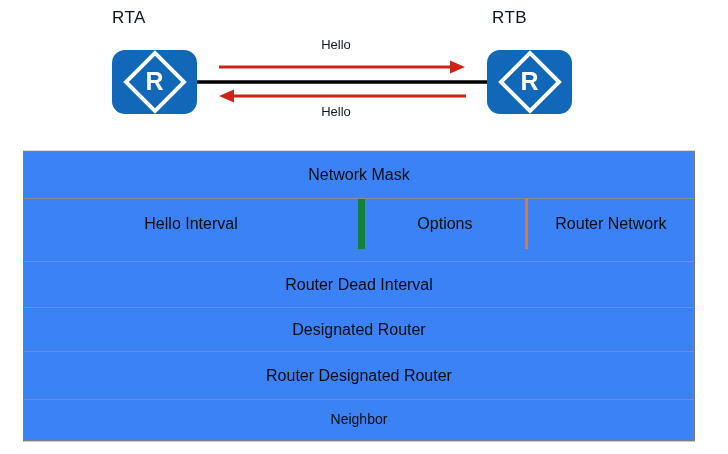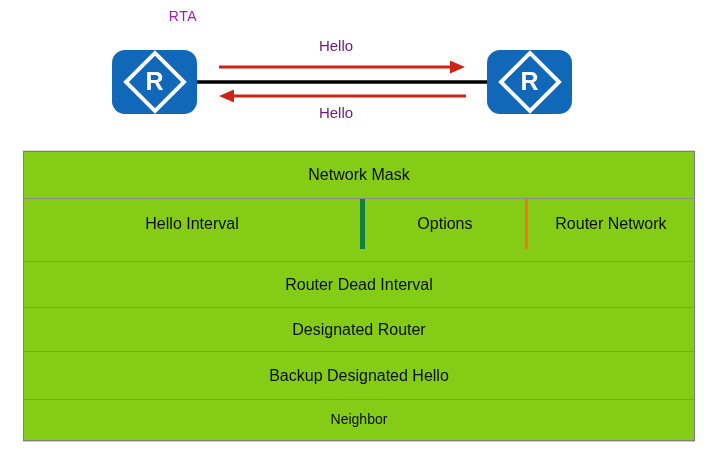--- a/index.html
+++ b/index.html
@@ -13,23 +13,23 @@
     overflow: hidden;
   }
 
   
   .diagram { position: absolute; left: 0; top: 0; width: 728px; height: 150px; }
 
   .router-label {
     position: absolute;
     top: 8px;
     width: 85px;
-    text-align: right;
-    font-size: 14px;
-    color: #a21caf;
+    text-align: left;
+    font-size: 17px;
+    color: #0f172a;
     letter-spacing: 0.5px;
   }
   .router-label.rta { left: 112px; }
   .router-label.rtb { left: 492px; }
 
   .router {
     position: absolute;
     top: 50px;
     width: 85px;
     height: 64px;
@@ -55,39 +55,39 @@
     font-weight: 600;
     line-height: 1;
   }
 
   .link-svg { position: absolute; left: 0; top: 0; }
 
   .hello-label {
     position: absolute;
     width: 110px;
     text-align: center;
-    font-size: 15px;
-    color: #701a75;
+    font-size: 13px;
+    color: #0f172a;
   }
   .hello-label.top { left: 281px; top: 37px; }
   .hello-label.bottom { left: 281px; top: 104px; }
 
   
   .packet-table {
     position: absolute;
     left: 23px;
     top: 151px;
     width: 672px;
     height: 290px;
     box-sizing: border-box;
     border: 1px solid #7f7f7f;
     box-shadow: 0 1px 0 #c9c9c9, 0 -1px 0 #d9d9d9;
     display: flex;
     flex-direction: column;
-    background: #84cc16;
+    background: #3b82f6;
   }
   .trow {
     display: flex;
     flex: none;
     align-items: stretch;
     border-top: 1px solid #8c8c8c;
     box-sizing: border-box;
   }
   .trow:first-child { border-top: none; }
   .trow .cell {
@@ -99,32 +99,33 @@
     color: #0d0d0d;
     box-sizing: border-box;
   }
   .r1 { height: 46px; }
   .r2 { height: 51px; }
   .r3 { height: 46px; margin-top: 12px; }
   .r4 { height: 44px; align-items: center; }
   .r5 { height: 48px; }
   .r6 { height: 38px; }
   .r6 .cell { font-size: 14px; }
-  .r2 .cell-1 { width: 50.9%; flex: none; border-right: 5px solid #15803d; }
+  .r2 .cell-1 { width: 50.9%; flex: none; border-right: 7px solid #15803d; }
   .r2 .cell-2 { width: 24.3%; flex: none; border-right: 3px solid #f97316; }
   .r2 .cell-3 { width: 24.8%; flex: none; }
 </style>
 </head>
 <body>
 
 <div class="stage">
 
   <div class="diagram">
 
     <div class="router-label rta">RTA</div>
+    <div class="router-label rtb">RTB</div>
 
     <svg class="link-svg" width="728" height="150">
       <line x1="197" y1="82" x2="489" y2="82" stroke="#000000" stroke-width="3.5"></line>
       <line x1="219" y1="67" x2="450" y2="67" stroke="#d02318" stroke-width="3"></line>
       <polygon points="450,60.5 450,73.5 465,67" fill="#d02318"></polygon>
       <line x1="234" y1="96" x2="466" y2="96" stroke="#d02318" stroke-width="3"></line>
       <polygon points="234,89.5 234,102.5 219,96" fill="#d02318"></polygon>
     </svg>
 
     <div class="hello-label top">Hello</div>
@@ -156,21 +157,21 @@
 
     <div class="trow r3">
       <div class="cell">Router Dead Interval</div>
     </div>
 
     <div class="trow r4">
       <div class="cell">Designated Router</div>
     </div>
 
     <div class="trow r5">
-      <div class="cell">Backup Designated Hello</div>
+      <div class="cell">Router Designated Router</div>
     </div>
 
     <div class="trow r6">
       <div class="cell">Neighbor</div>
     </div>
 
   </div>
 
 </div>
 

